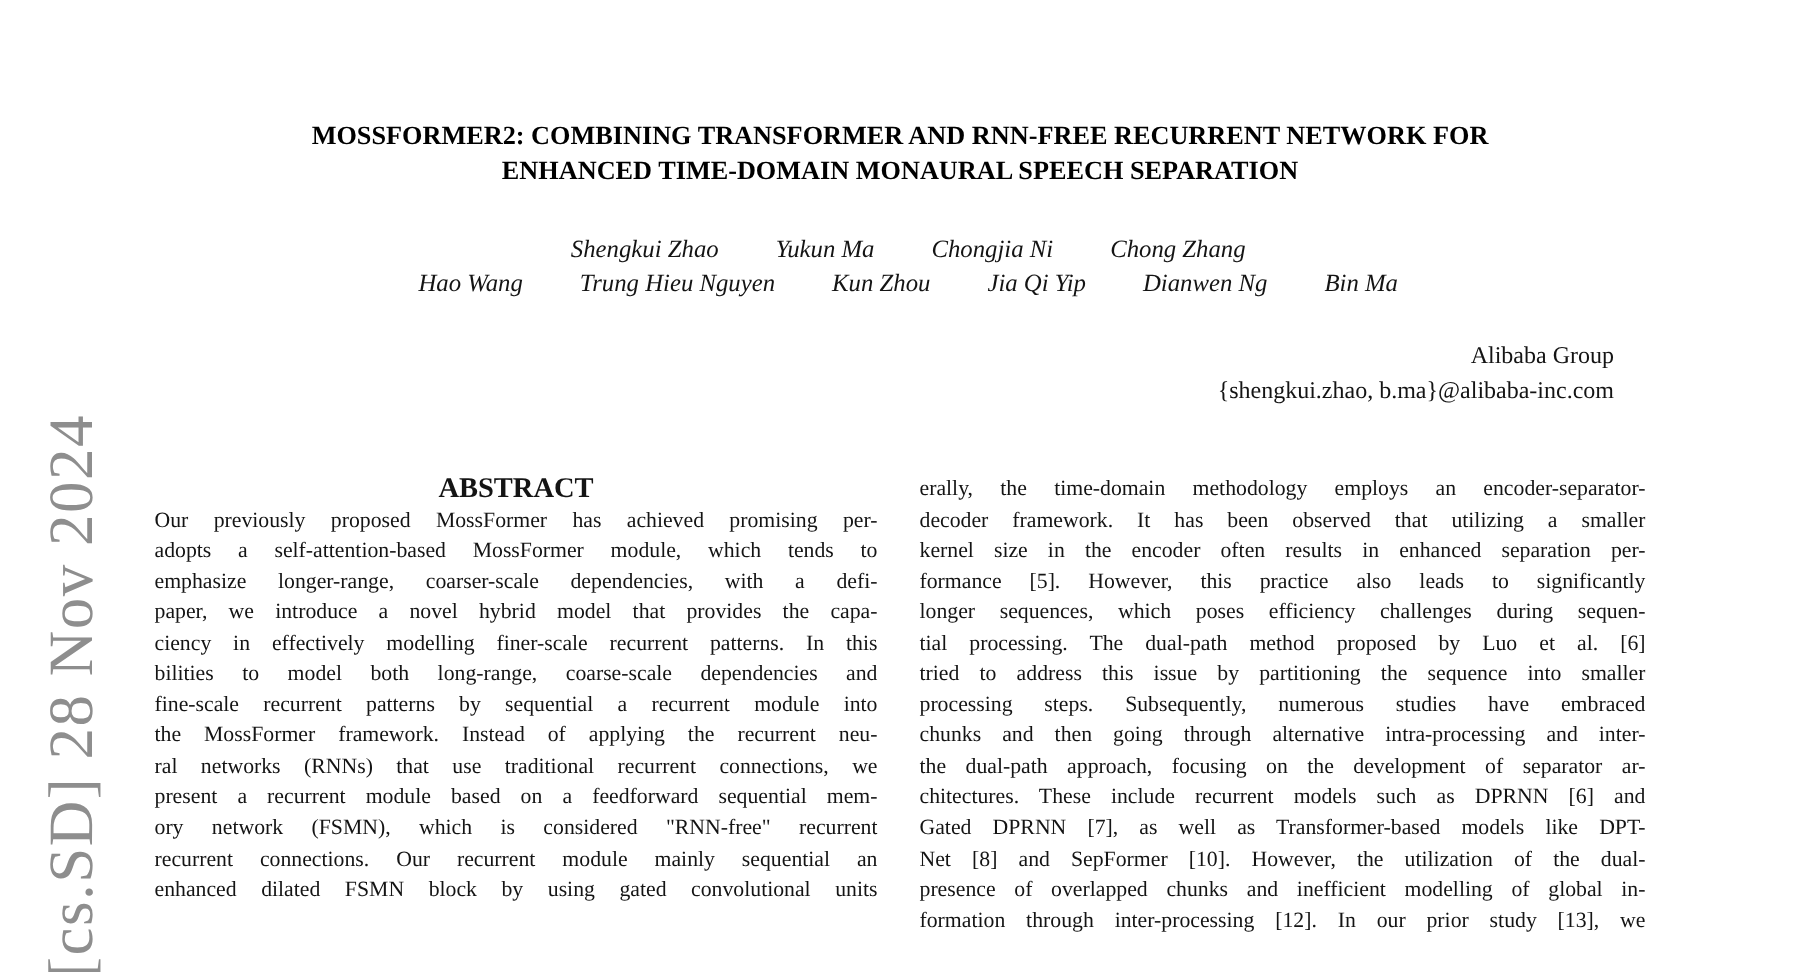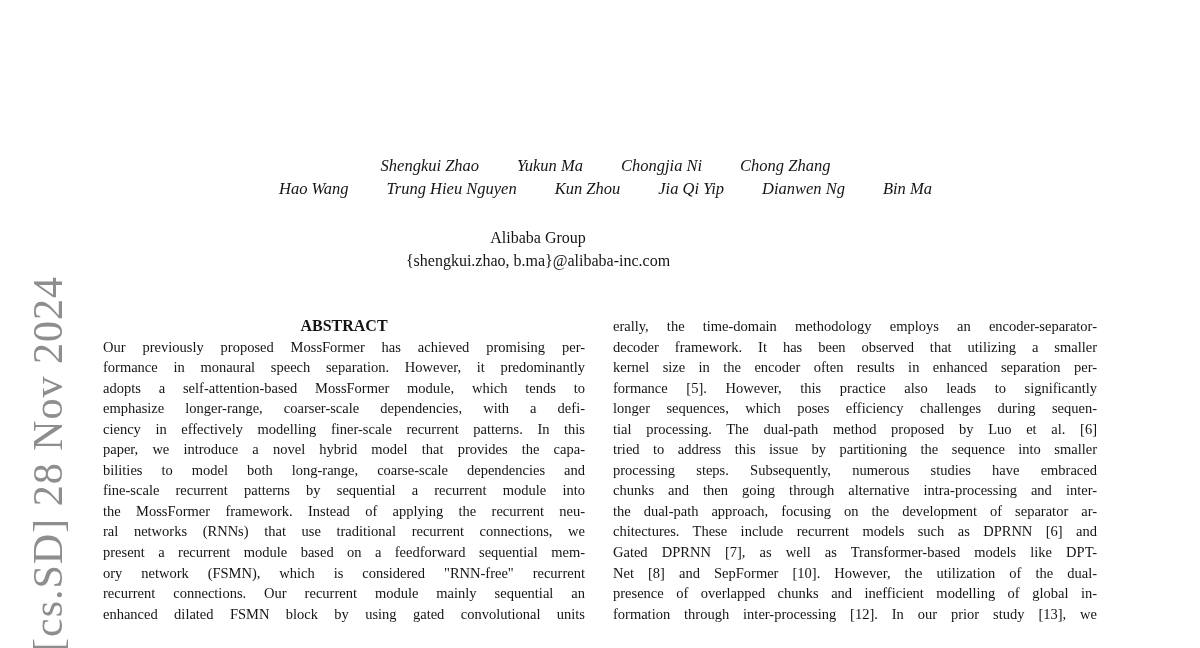--- a/index.html
+++ b/index.html
@@ -43,81 +43,84 @@
     font-style: italic;
     font-size: 16.5px;
     line-height: 23px;
     padding-left: 11px;
   }
   .author-name { display: inline-block; margin: 0 19px; white-space: nowrap; }
 
   .affiliation-block {
     position: absolute;
     top: 226px; left: 0; width: 1076px;
-    text-align: center;
+    text-align: right;
     font-size: 16px;
     line-height: 23px;
   }
 
   .columns {
     position: absolute;
     top: 316px;
   }
   .col {
     position: absolute;
     top: 0;
   }
   .col-left  { left: 103px; width: 482px; }
   .col-right { left: 613px; width: 484px; }
 
   .abstract-heading {
     text-align: center;
     font-weight: bold;
-    font-size: 16px;
+    font-size: 19px;
     height: 20.55px;
     line-height: 20.55px;
   }
   .body-lines .line {
     font-size: 14.5px;
     height: 20.55px;
     line-height: 20.55px;
     text-align: justify;
     text-align-last: justify;
     overflow: hidden;
   }
 </style>
 </head>
 <body>
 
 <div class="page">
 
   <div class="arxiv-note">[cs.SD] 28 Nov 2024</div>
 
+  <div class="title-block">
+    <div>MOSSFORMER2: COMBINING TRANSFORMER AND RNN-FREE RECURRENT NETWORK FOR</div>
+    <div>ENHANCED TIME-DOMAIN MONAURAL SPEECH SEPARATION</div>
+  </div>
 
   <div class="authors-block">
     <div><span class="author-name">Shengkui Zhao</span><span class="author-name">Yukun Ma</span><span class="author-name">Chongjia Ni</span><span class="author-name">Chong Zhang</span></div>
     <div><span class="author-name">Hao Wang</span><span class="author-name">Trung Hieu Nguyen</span><span class="author-name">Kun Zhou</span><span class="author-name">Jia Qi Yip</span><span class="author-name">Dianwen Ng</span><span class="author-name">Bin Ma</span></div>
   </div>
 
   <div class="affiliation-block">
     <div>Alibaba Group</div>
     <div>{shengkui.zhao, b.ma}@alibaba-inc.com</div>
   </div>
 
   <div class="columns">
 
     <div class="col col-left">
       <div class="abstract-heading">ABSTRACT</div>
       <div class="body-lines">
           <div class="line">Our previously proposed MossFormer has achieved promising per-</div>
-          <div class="line">formance in monaural speech separation. However, it predominantly</div>
           <div class="line">adopts a self-attention-based MossFormer module, which tends to</div>
           <div class="line">emphasize longer-range, coarser-scale dependencies, with a defi-</div>
+          <div class="line">paper, we introduce a novel hybrid model that provides the capa-</div>
           <div class="line">ciency in effectively modelling finer-scale recurrent patterns. In this</div>
-          <div class="line">paper, we introduce a novel hybrid model that provides the capa-</div>
           <div class="line">bilities to model both long-range, coarse-scale dependencies and</div>
           <div class="line">fine-scale recurrent patterns by sequential a recurrent module into</div>
           <div class="line">the MossFormer framework. Instead of applying the recurrent neu-</div>
           <div class="line">ral networks (RNNs) that use traditional recurrent connections, we</div>
           <div class="line">present a recurrent module based on a feedforward sequential mem-</div>
           <div class="line">ory network (FSMN), which is considered "RNN-free" recurrent</div>
           <div class="line">recurrent connections. Our recurrent module mainly sequential an</div>
           <div class="line">enhanced dilated FSMN block by using gated convolutional units</div>
         </div>
     </div>

